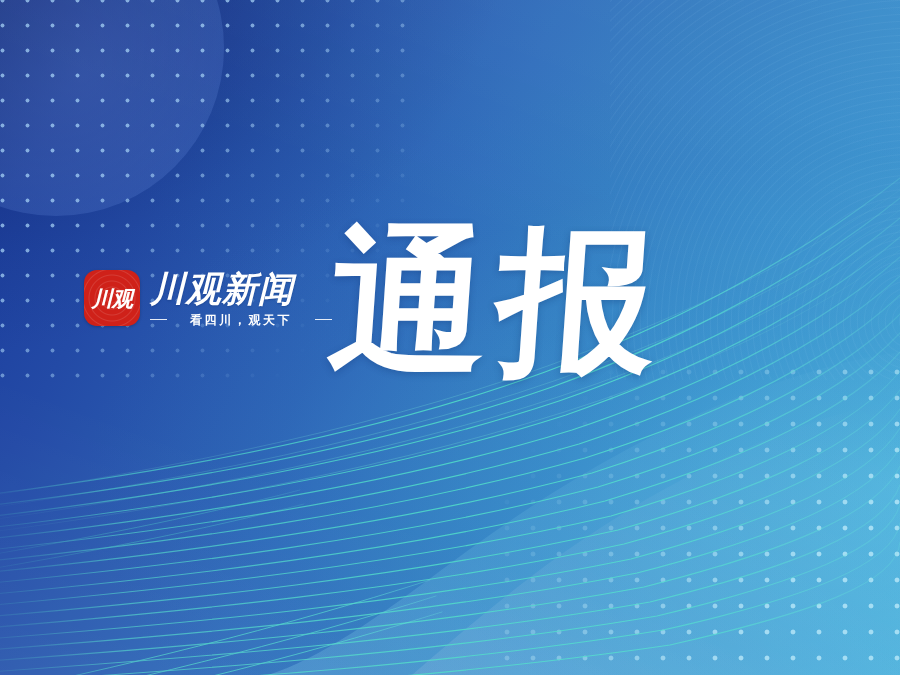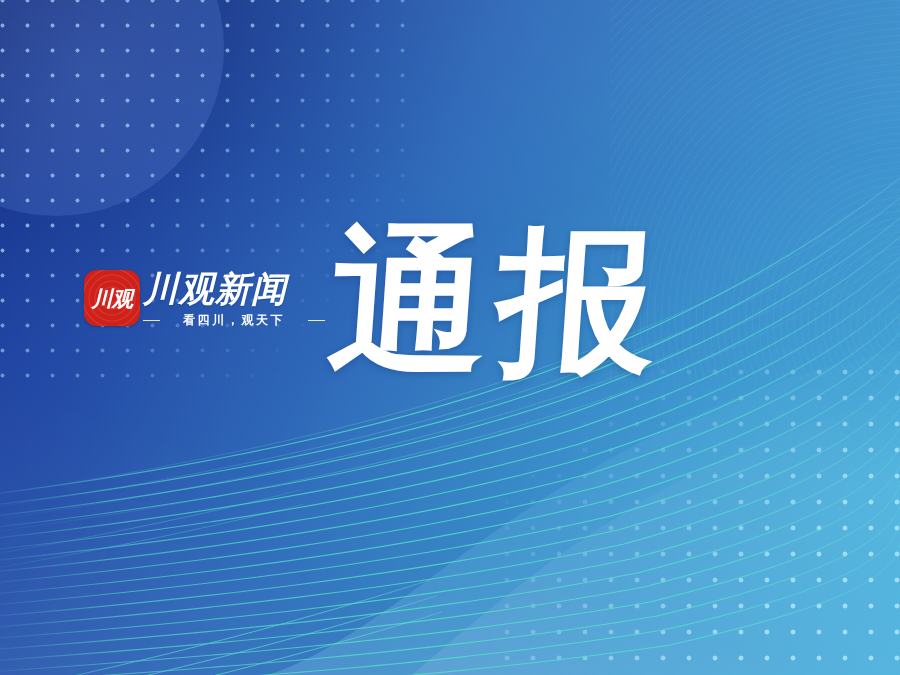--- a/index.html
+++ b/index.html
@@ -151,21 +151,21 @@
     position: absolute;
     inset: 0;
   }
 
   
   .brand {
     position: absolute;
     left: 84px;
     top: 270px;
     display: flex;
-    align-items: flex-end;
+    align-items: flex-start;
   }
 
   .brand-mark {
     width: 56px;
     height: 56px;
     border-radius: 13px;
     background: #cf2119;
     position: relative;
     overflow: hidden;
     flex: 0 0 auto;
@@ -195,21 +195,21 @@
     font-weight: 700;
     font-size: 21px;
     letter-spacing: -0.5px;
     font-style: italic;
     line-height: 1;
     white-space: nowrap;
     text-shadow: 0 0 1px rgba(255,255,255,.4);
   }
 
   .brand-words {
-    margin-left: 3px;
+    margin-left: 10px;
     padding-top: 1px;
     display: flex;
     flex-direction: column;
   }
 
   .brand-name {
     color: #ffffff;
     font-family: "DejaVu Serif", "Liberation Serif", serif;
     font-weight: 700;
     font-style: italic;

